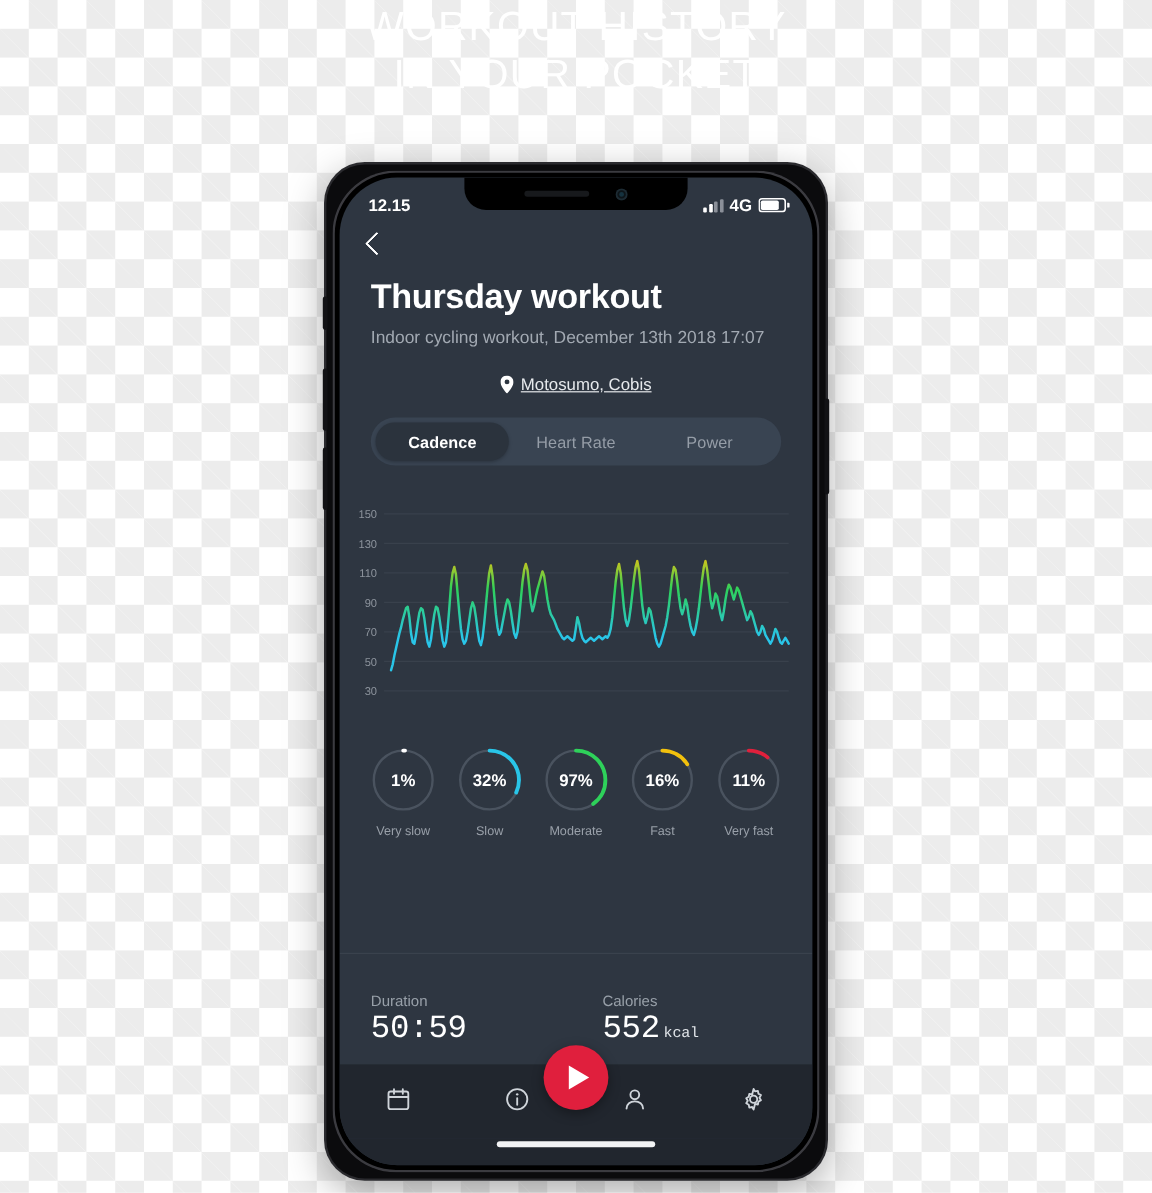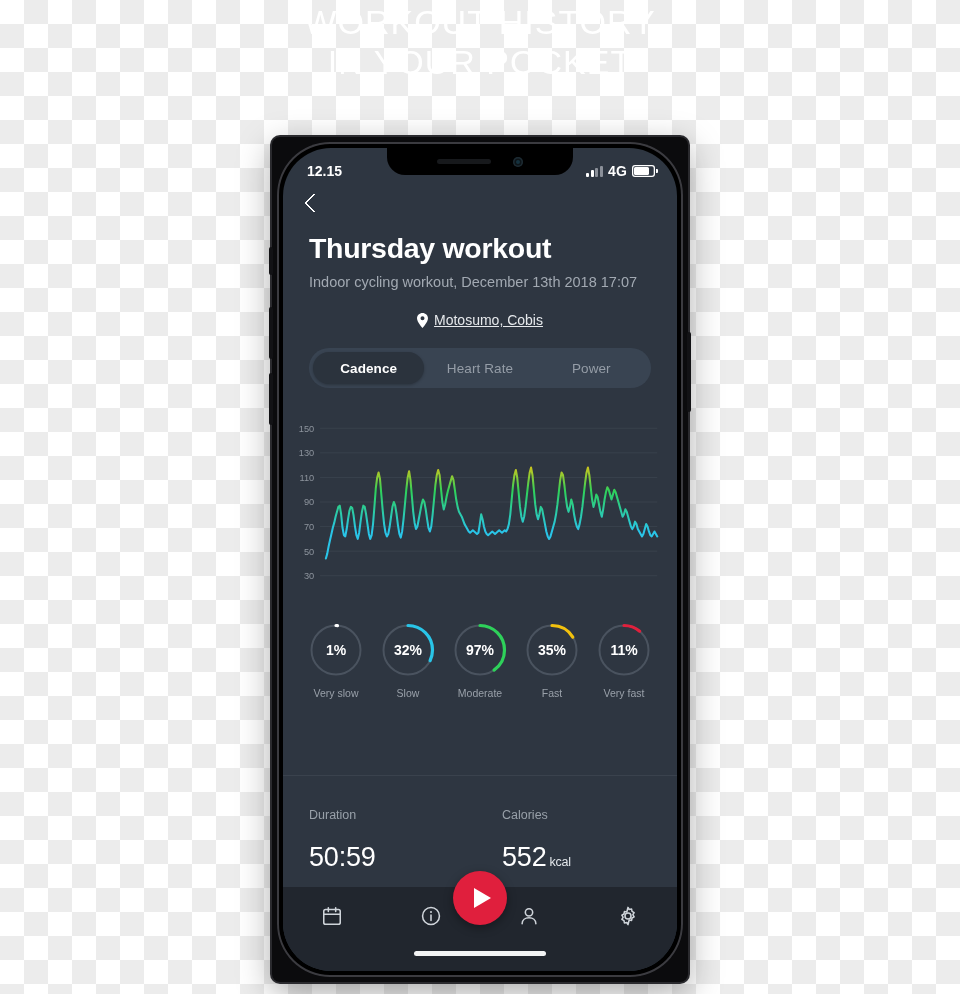--- a/index.html
+++ b/index.html
@@ -36,21 +36,21 @@
   }
 
   
   .phone {
     position: absolute;
     left: 272px;
     top: 137px;
     width: 416px;
     height: 845px;
     background: #0b0b0d;
-    border-radius: 8px;
+    border-radius: 32px;
     box-shadow: 0 0 0 2px #2a2a2e, 0 10px 34px rgba(0,0,0,0.35);
     z-index: 10;
   }
   .phone-inner-ring {
     position: absolute;
     inset: 5px;
     border-radius: 53px;
     background: #000;
     box-shadow: inset 0 0 0 2px #3b3b40;
   }
@@ -190,21 +190,21 @@
   
   .statsfooter {
     margin-top: auto;
     border-top: 1px solid #3a424d;
     padding: 16px 0 14px 0;
     display: flex;
   }
   .stat { width: 50%; padding-left: 26px; }
   .stat:nth-child(2) { padding-left: 22px; }
   .stat-label { color: #98a0a9; font-size: 12.5px; margin-top: 16px; }
-  .stat-value { color: #fff; font-size: 27px; font-weight: 400; margin-top: 20px; letter-spacing: -0.2px; }
+  .stat-value { color: #fff; font-size: 27px; font-weight: 400; margin-top: 2px; letter-spacing: -0.2px; font-family: Liberation Mono, monospace; }
   .stat-unit { font-size: 12.5px; color: #e2e6ea; margin-left: 3px; }
 
   
   .navbar {
     height: 62px;
     background: #21262e;
     display: flex;
     align-items: center;
     justify-content: space-around;
     position: relative;
@@ -364,21 +364,21 @@
           </div>
           <div class="glabel">Moderate</div>
         </div>
 
         <div class="gauge">
           <div class="ring">
             <svg width="56" height="56" viewBox="0 0 56 56">
               <circle cx="28" cy="28" r="24.5" fill="none" stroke="#4a535f" stroke-width="2"></circle>
               <circle class="arc" cx="28" cy="28" r="24.5" fill="none" stroke-width="3.2" stroke-linecap="round" stroke="#f2c10d" stroke-dasharray="24.630086404143977 153.93804002589985"></circle>
             </svg>
-            <div class="val">35%</div>
+            <div class="val">16%</div>
           </div>
           <div class="glabel">Fast</div>
         </div>
 
         <div class="gauge">
           <div class="ring">
             <svg width="56" height="56" viewBox="0 0 56 56">
               <circle cx="28" cy="28" r="24.5" fill="none" stroke="#4a535f" stroke-width="2"></circle>
               <circle class="arc" cx="28" cy="28" r="24.5" fill="none" stroke-width="3.2" stroke-linecap="round" stroke="#e0203c" stroke-dasharray="16.933184402848983 153.93804002589985"></circle>
             </svg>

